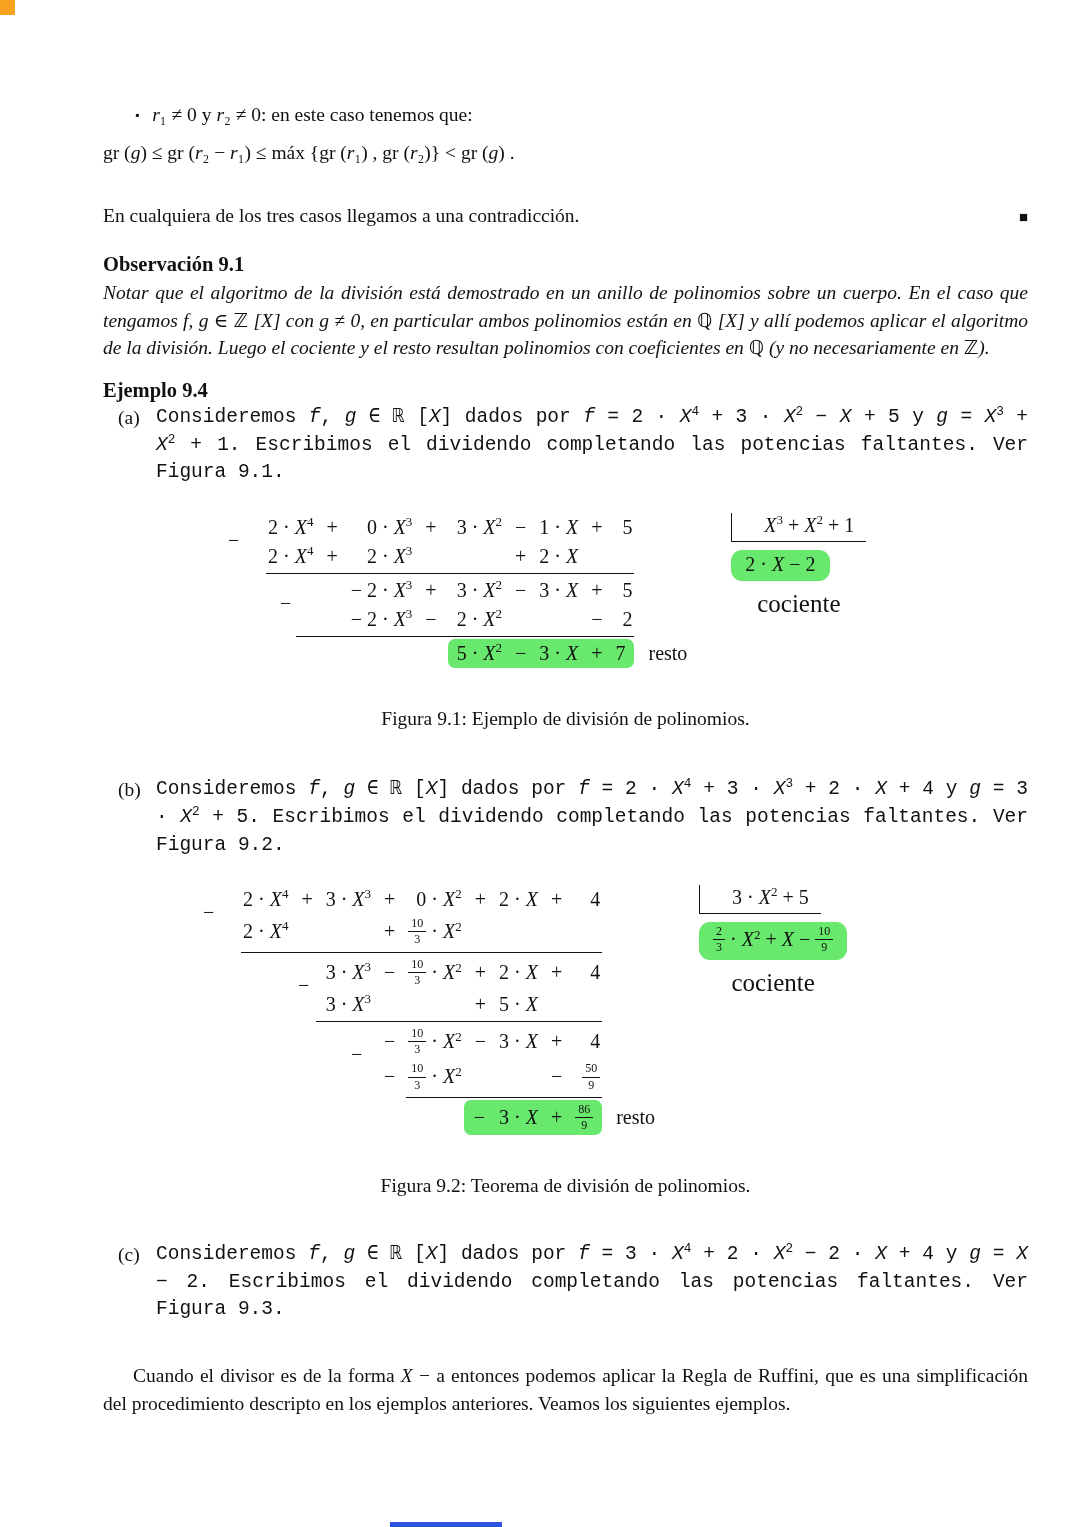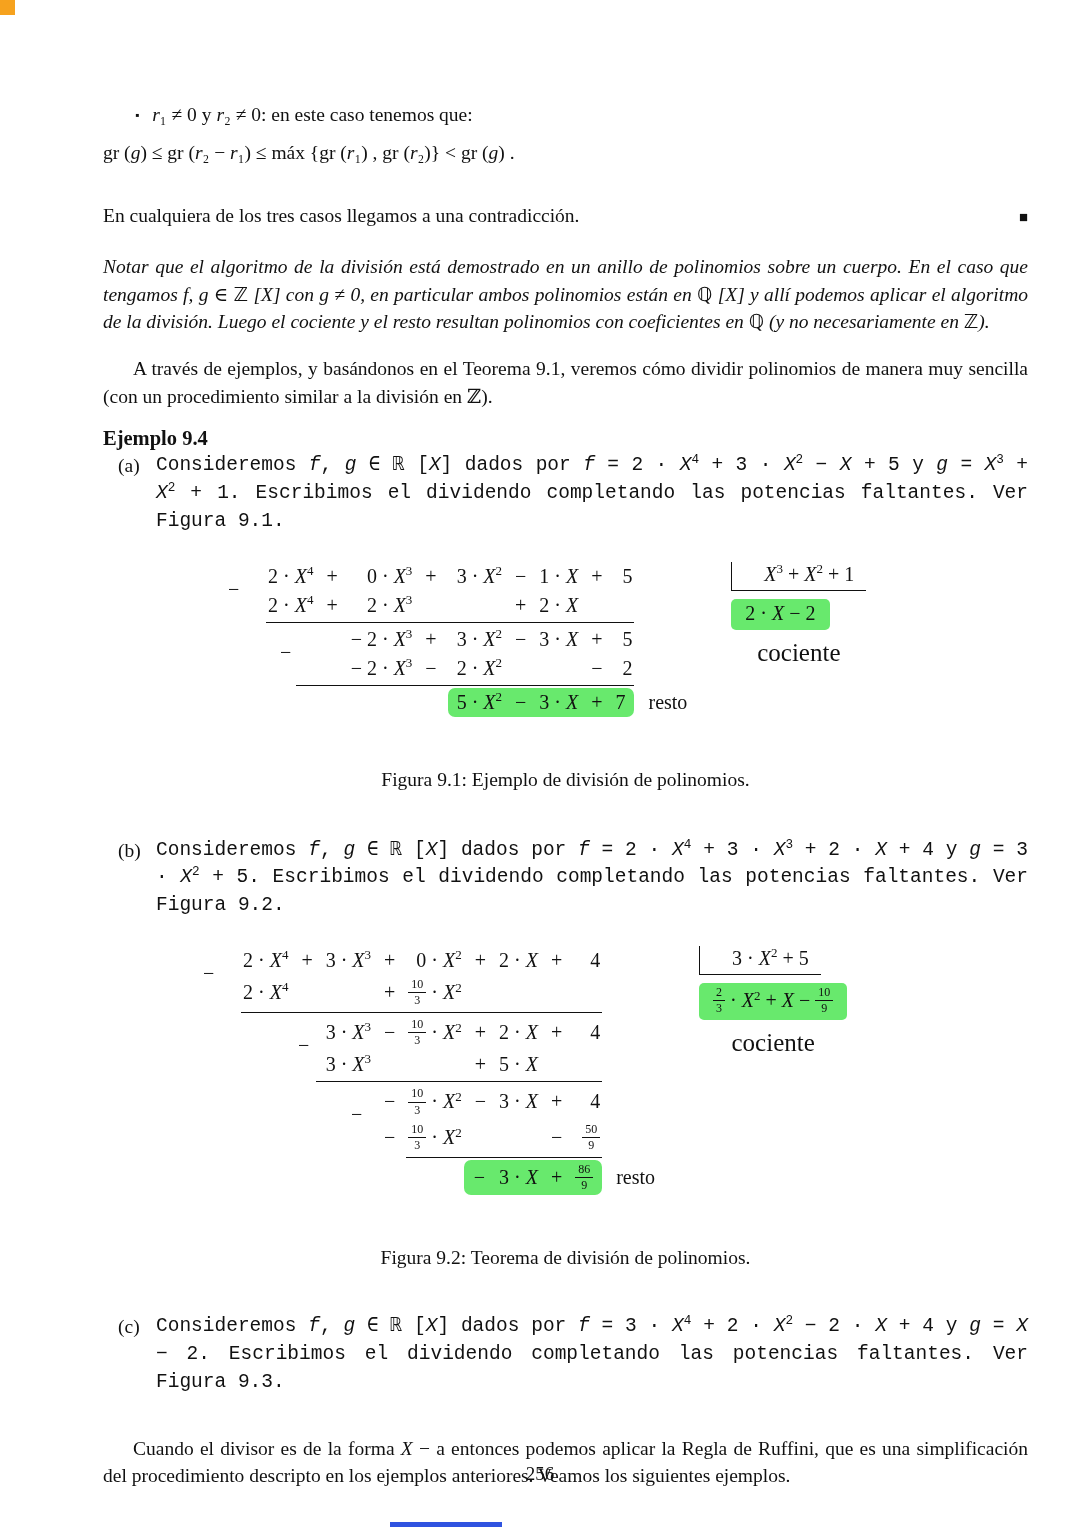--- a/index.html
+++ b/index.html
@@ -47,24 +47,24 @@
   .straddle{position:relative;display:inline-block;transform:translateY(58%);}
   .dtable td.rulecell{padding:2px 0;}
   .rl{border-top:1.4px solid #111;height:0;}
   .hl{background:var(--green,#68e96d);}
   .hlf{border-radius:7px 0 0 7px;padding-left:9px !important;}
   .hll{border-radius:0 7px 7px 0;padding-right:9px !important;}
   .acell{padding-left:14px !important;text-align:left;}
 
   .rblock{display:flex;flex-direction:column;align-items:flex-start;}
   .divisor{border-left:1.5px solid #111;border-bottom:1.5px solid #111;padding:1px 12px 4px 32px;}
-  .qbox{background:var(--green,#68e96d);border-radius:5px;padding:3px 14px 5px;margin-top:8px;}
+  .qbox{background:var(--green,#68e96d);border-radius:11px;padding:3px 14px 5px;margin-top:8px;}
   .qlabel{align-self:center;margin-top:9px;font-size:25px;}
 
-  .caption{text-align:center;margin-top:52px;}
+  .caption{text-align:center;margin-top:40px;}
   .final{margin-top:38px;text-indent:30px;text-align:justify;line-height:1.42;}
 
   .pagenum{position:absolute;bottom:42px;left:0;width:100%;text-align:center;font-size:19px;}
   .corner-mark{position:absolute;top:0;left:0;width:15px;height:15px;background:var(--corner,#f6a21e);}
   .bottom-strip{position:absolute;bottom:0;left:390px;width:112px;height:5px;background:var(--strip,#2f53e0);}
 </style>
 </head>
 <body>
 
 <div class="page">
@@ -78,24 +78,24 @@
     </div>
 
     <div class="equation">gr (<i class="mv">g</i>)  ≤  gr (<i class="mv">r</i>₂ − <i class="mv">r</i>₁) ≤ máx {gr (<i class="mv">r</i>₁) , gr (<i class="mv">r</i>₂)} &lt; gr (<i class="mv">g</i>) .</div>
 
     <div class="para-qed">
       <span>En cualquiera de los tres casos llegamos a una contradicción.</span>
       <span class="qed">■</span>
     </div>
 
     <div class="obs">
+      <div class="h-bold">Observación 9.1</div>
       <div class="obs-body">Notar que el algoritmo de la división está demostrado en un anillo de polinomios sobre un cuerpo. En el caso que tengamos f, g ∈ ℤ [X] con g ≠ 0, en particular ambos polinomios están en ℚ [X] y allí podemos aplicar el algoritmo de la división. Luego el cociente y el resto resultan polinomios con coeficientes en ℚ (y no necesariamente en ℤ).</div>
     </div>
 
-    <p class="intro">A través de ejemplos, y basándonos en el Teorema 9.1, veremos cómo dividir polinomios de manera muy sencilla (con un procedimiento similar a la división en ℤ).</p>
 
     <div class="h-bold ej">Ejemplo 9.4</div>
 
     <div class="item">
       <span class="ilabel">(a)</span>
       <span class="itext">Consideremos <i class="mv">f</i>, <i class="mv">g</i> ∈ ℝ [<i class="mv">X</i>] dados por <i class="mv">f</i> = 2 · <i class="mv">X</i><sup>4</sup> + 3 · <i class="mv">X</i><sup>2</sup> − <i class="mv">X</i> + 5 y <i class="mv">g</i> = <i class="mv">X</i><sup>3</sup> + <i class="mv">X</i><sup>2</sup> + 1. Escribimos el dividendo completando las potencias faltantes. Ver Figura 9.1.</span>
     </div>
 
     <div class="figure fig1">
       <table class="dtable">
@@ -321,15 +321,14 @@
 
     <div class="item item-c">
       <span class="ilabel">(c)</span>
       <span class="itext">Consideremos <i class="mv">f</i>, <i class="mv">g</i> ∈ ℝ [<i class="mv">X</i>] dados por <i class="mv">f</i> = 3 · <i class="mv">X</i><sup>4</sup> + 2 · <i class="mv">X</i><sup>2</sup> − 2 · <i class="mv">X</i> + 4 y <i class="mv">g</i> = <i class="mv">X</i> − 2. Escribimos el dividendo completando las potencias faltantes. Ver Figura 9.3.</span>
     </div>
 
     <p class="final">Cuando el divisor es de la forma <i class="mv">X</i> − a entonces podemos aplicar la Regla de Ruffini, que es una simplificación del procedimiento descripto en los ejemplos anteriores. Veamos los siguientes ejemplos.</p>
 
   </div>
 
-  <div class="pagenum">256</div>
   <div class="bottom-strip"></div>
 </div>
 
 </body></html>

